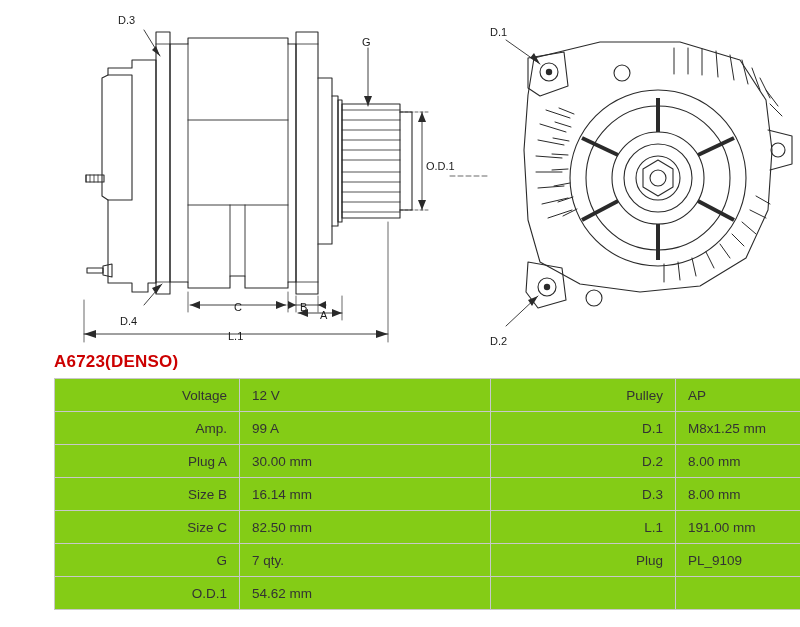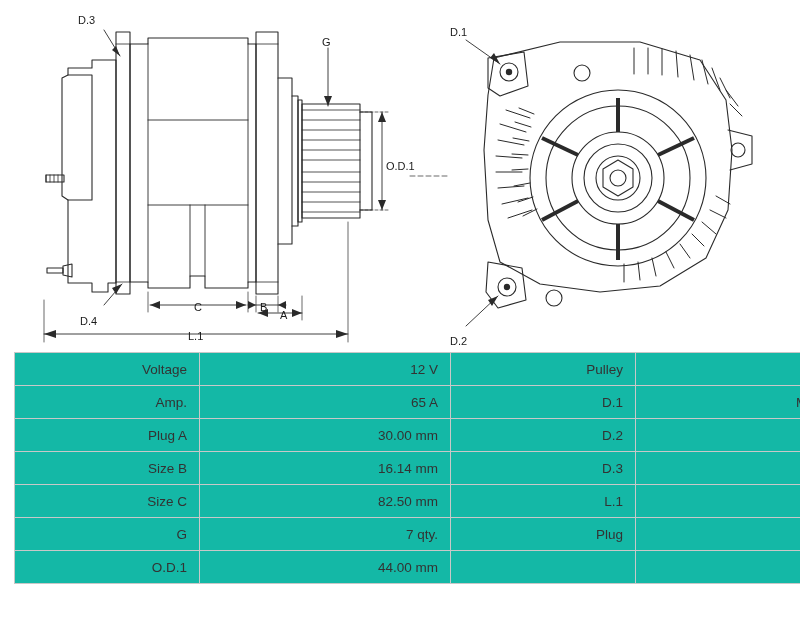--- a/index.html
+++ b/index.html
@@ -12,20 +12,21 @@
     height: 627px;
     font-family: "Liberation Sans", sans-serif;
     color: #1a1a1a;
     position: relative;
     overflow: hidden;
   }
   .page {
     width: 660px;
     height: 627px;
     position: relative;
+    margin-left: 40px;
   }
   .drawing-area {
     position: relative;
     width: 800px;
     height: 352px;
   }
   .drawing-area svg {
     display: block;
   }
   .part-title {
@@ -40,28 +41,27 @@
     width: 772px;
     margin-left: 14px;
     table-layout: fixed;
   }
   table.spec td {
     border: 1px solid #c8c8c8;
     height: 32px;
     font-size: 13.5px;
     padding: 0 12px;
     color: #333333;
-    background: #14b8a6;
+    background: #84cc16;
   }
   td.label {
     text-align: right;
     width: 160px;
   }
   td.value {
-    text-align: right;
     width: 226px;
   }
   td.empty {
     background: #ffffff;
   }
   .dim-text {
     font-size: 11px;
     fill: #1a1a1a;
     font-family: "Liberation Sans", sans-serif;
   }
@@ -203,32 +203,33 @@
       <text class="dim-text" x="386" y="170">O.D.1</text>
       <text class="dim-text" x="194" y="311">C</text>
       <text class="dim-text" x="260" y="311">B</text>
       <text class="dim-text" x="280" y="319">A</text>
       <text class="dim-text" x="188" y="340">L.1</text>
       <text class="dim-text" x="450" y="36">D.1</text>
       <text class="dim-text" x="450" y="345">D.2</text>
     </svg>
   </div>
 
+  <div class="part-title">A6723(DENSO)</div>
 
   <table class="spec">
     <tbody>
       <tr>
         <td class="label">Voltage</td>
         <td class="value">12 V</td>
         <td class="label">Pulley</td>
         <td class="value">AP</td>
       </tr>
       <tr>
         <td class="label">Amp.</td>
-        <td class="value">65 A</td>
+        <td class="value">99 A</td>
         <td class="label">D.1</td>
         <td class="value">M8x1.25 mm</td>
       </tr>
       <tr>
         <td class="label">Plug A</td>
         <td class="value">30.00 mm</td>
         <td class="label">D.2</td>
         <td class="value">8.00 mm</td>
       </tr>
       <tr>
@@ -244,20 +245,20 @@
         <td class="value">191.00 mm</td>
       </tr>
       <tr>
         <td class="label">G</td>
         <td class="value">7 qty.</td>
         <td class="label">Plug</td>
         <td class="value">PL_9109</td>
       </tr>
       <tr>
         <td class="label">O.D.1</td>
-        <td class="value">44.00 mm</td>
+        <td class="value">54.62 mm</td>
         <td class="empty"></td>
         <td class="empty"></td>
       </tr>
     </tbody>
   </table>
 
 </div>
 
 </body></html>

